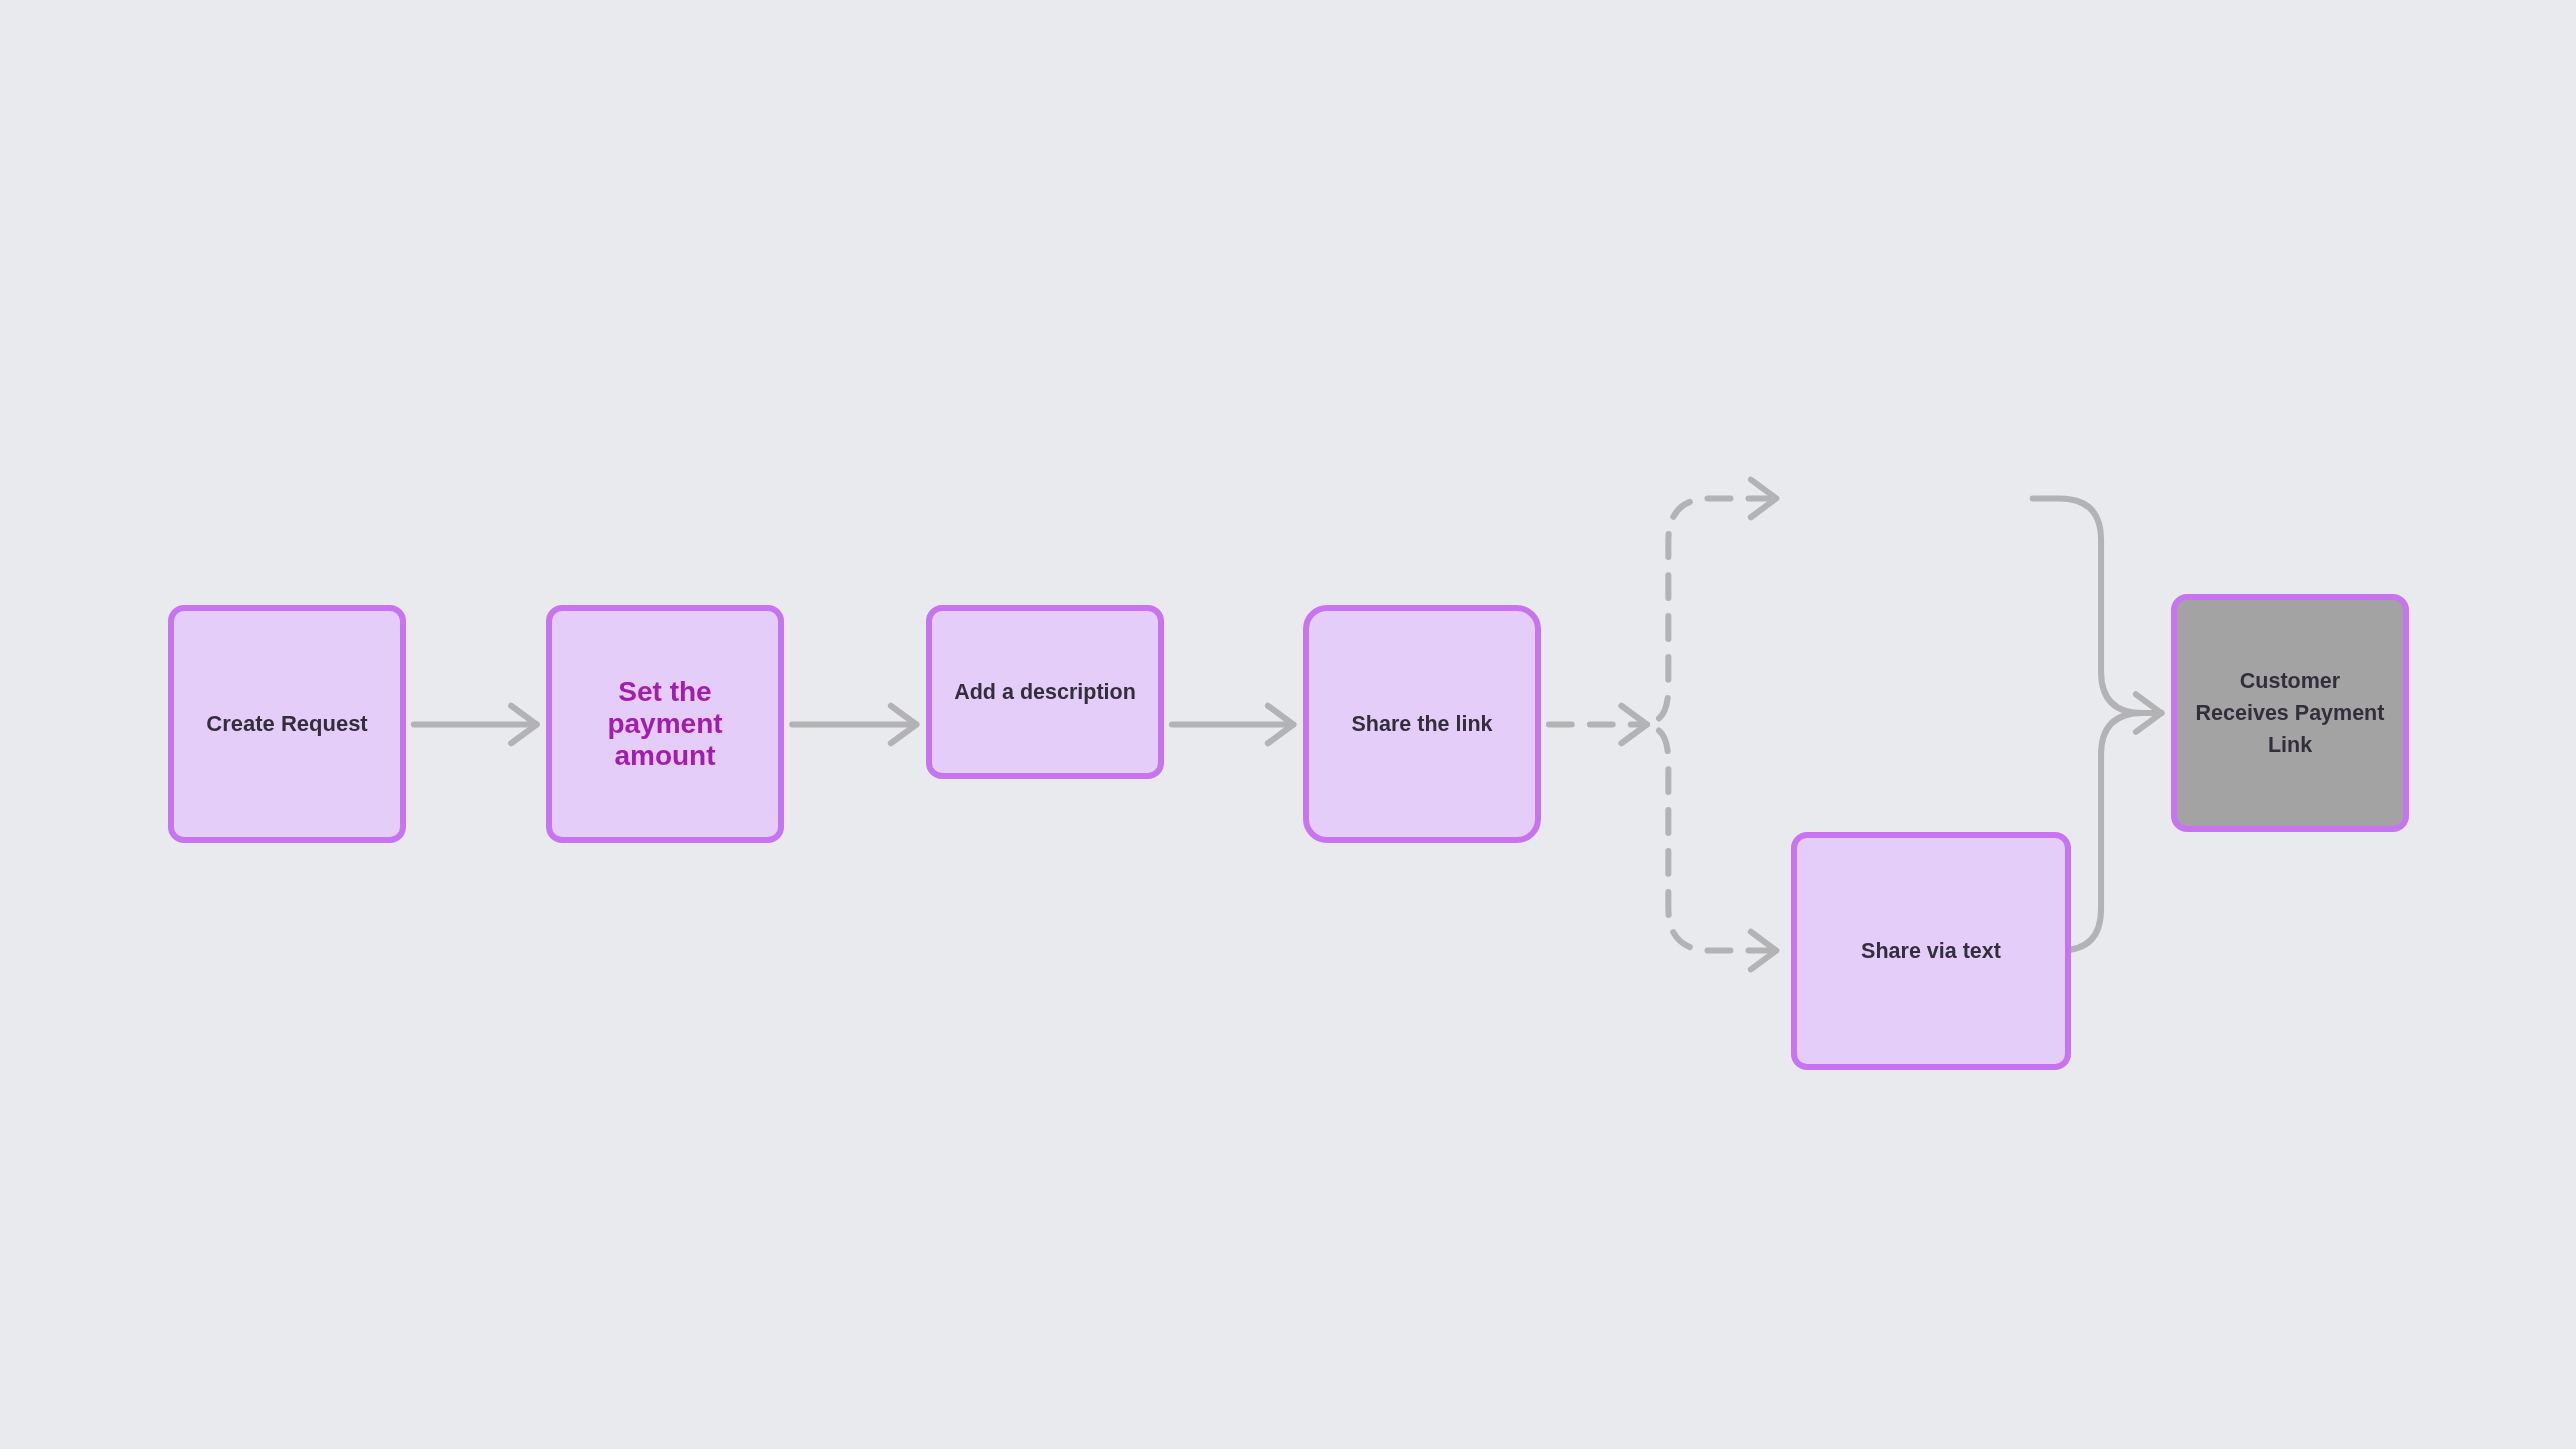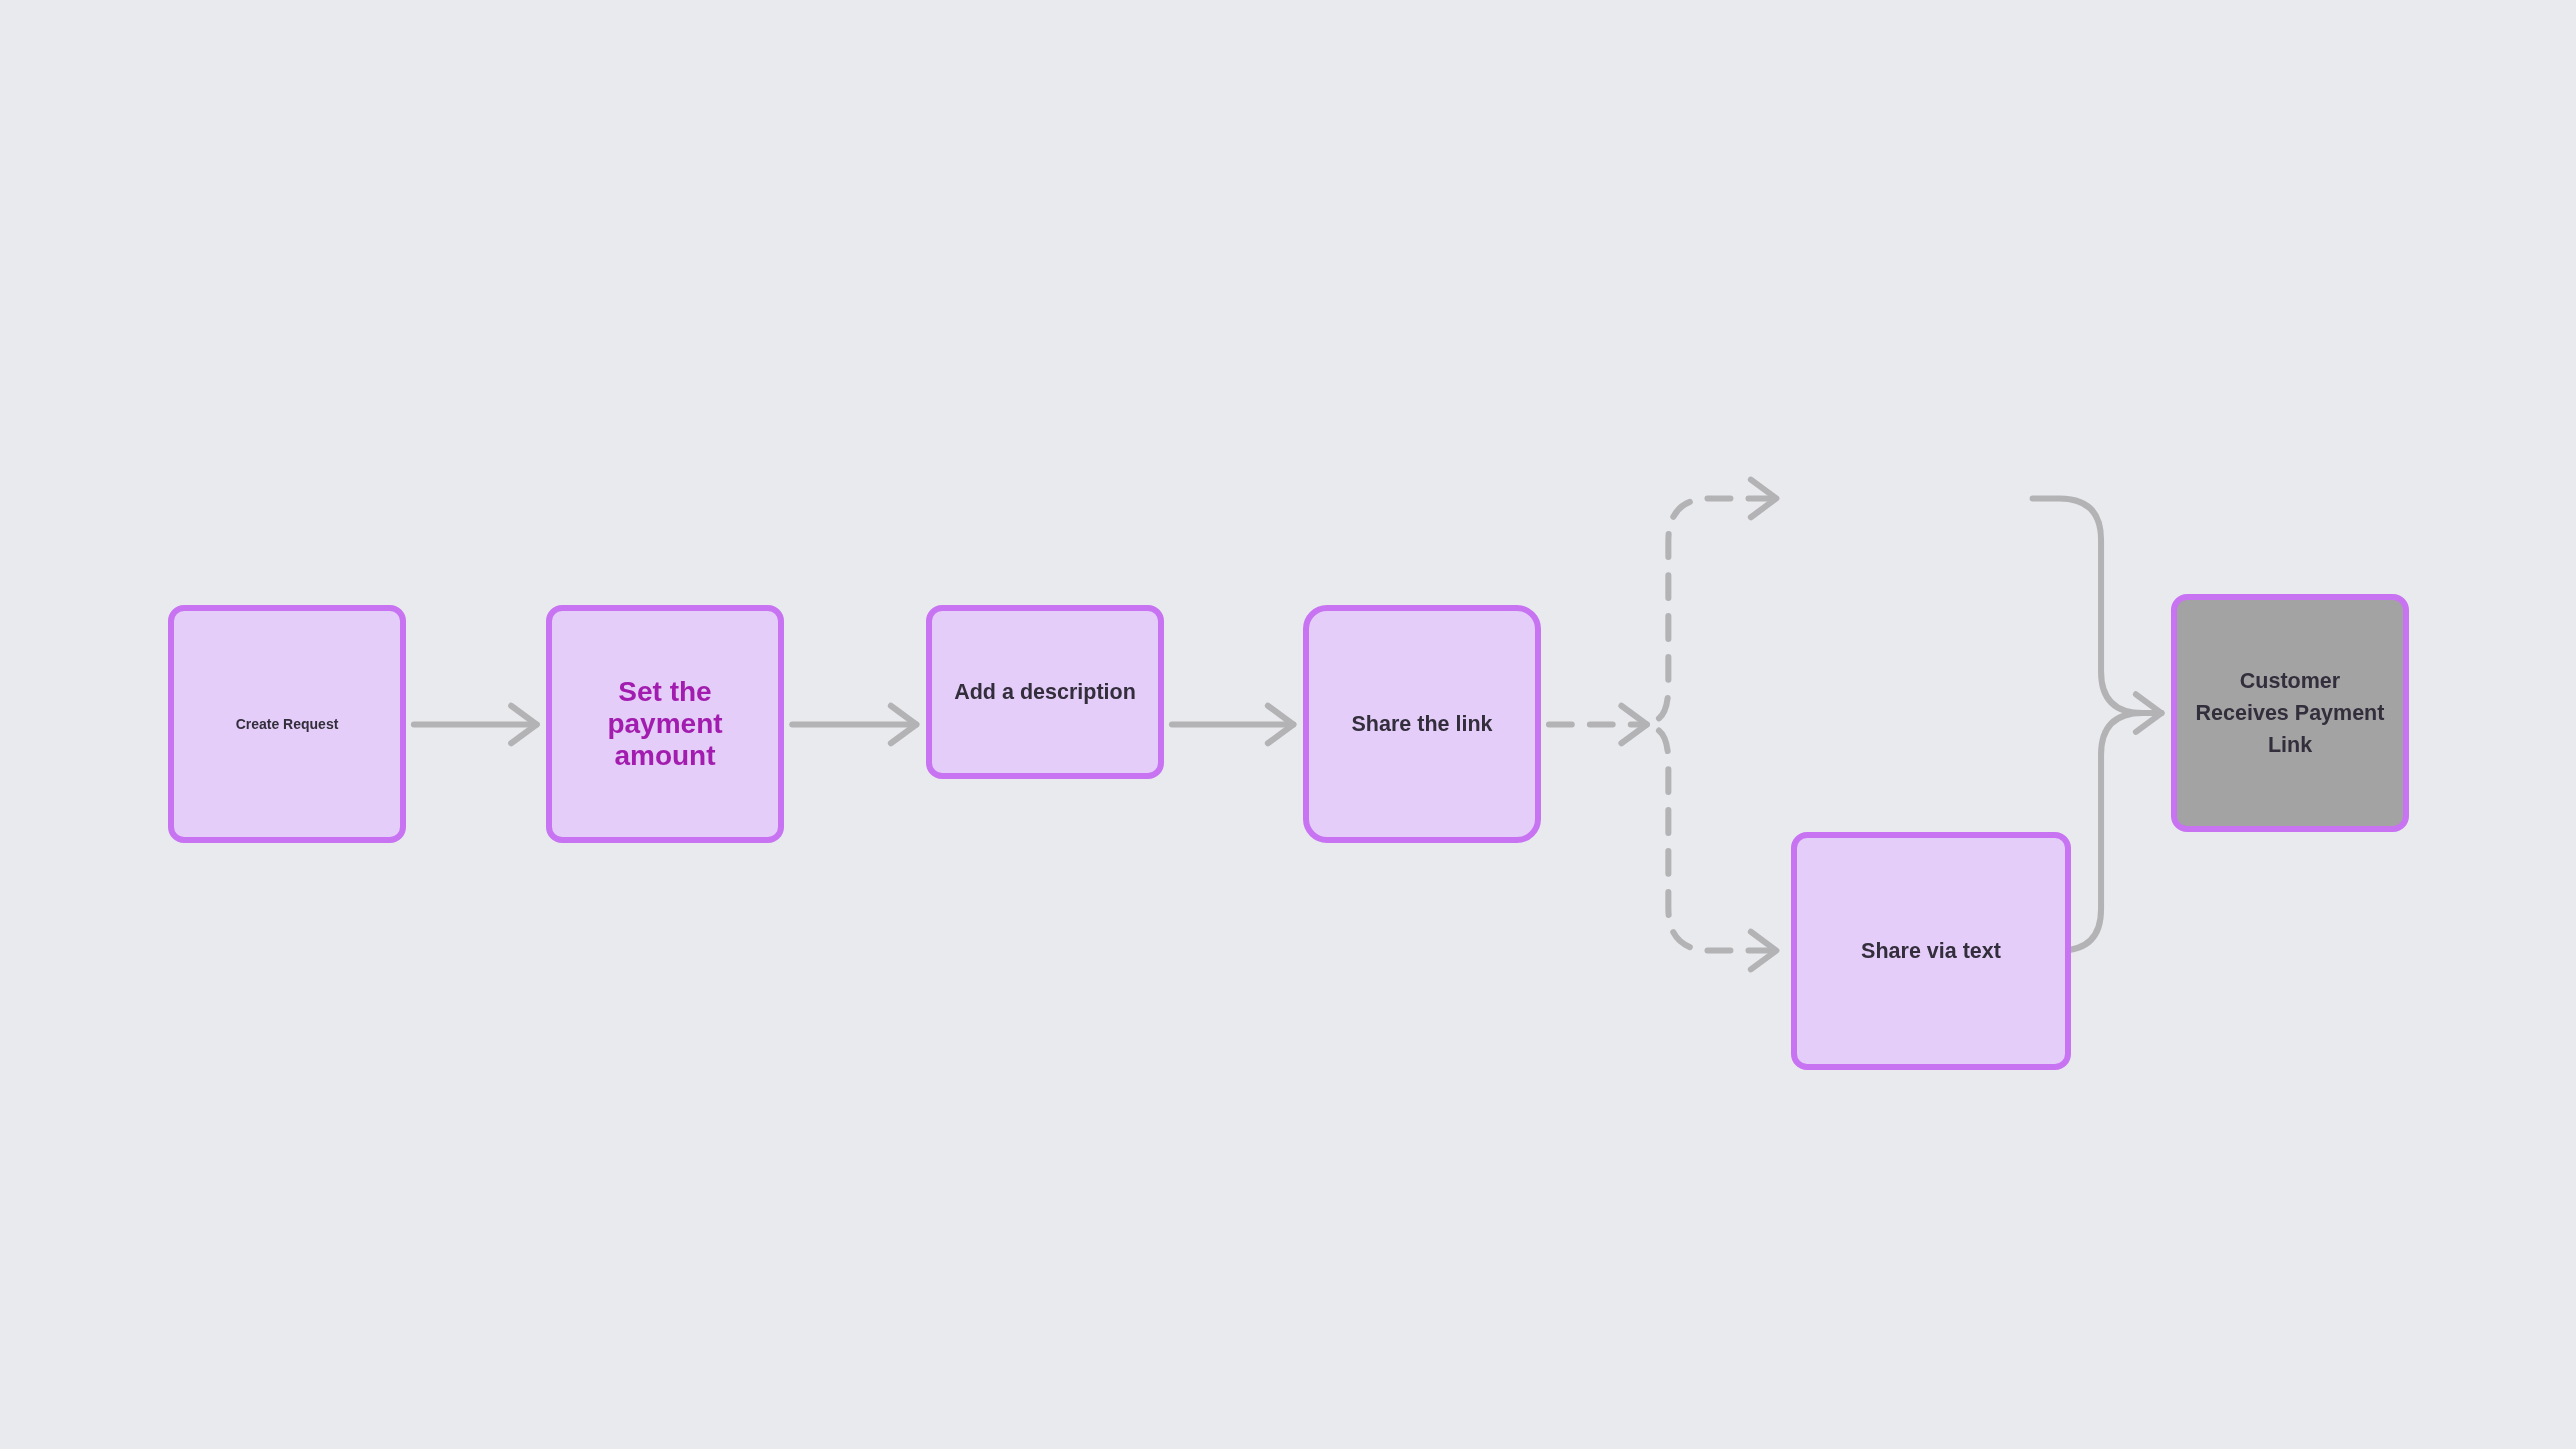--- a/index.html
+++ b/index.html
@@ -65,21 +65,21 @@
         <path d="M 1747 1080 L 1928 1080" fill="none" stroke="#b3b2b4" stroke-width="9" stroke-linecap="round" stroke-linejoin="round" marker-end="url(#arrowhead)"></path>
         <path d="M 2309 1080 L 2455 1080" fill="none" stroke="#b3b2b4" stroke-width="9" stroke-linecap="round" stroke-linejoin="round" stroke-dasharray="34 27" marker-end="url(#arrowhead)"></path>
         <path d="M 2473 1071 Q 2487 1060 2487 1022 L 2487 806 Q 2487 743 2550 743 L 2648 743" fill="none" stroke="#b3b2b4" stroke-width="9" stroke-linecap="round" stroke-linejoin="round" stroke-dasharray="34 27" marker-end="url(#arrowhead)"></path>
         <path d="M 2473 1089 Q 2487 1100 2487 1138 L 2487 1354 Q 2487 1417 2550 1417 L 2648 1417" fill="none" stroke="#b3b2b4" stroke-width="9" stroke-linecap="round" stroke-linejoin="round" stroke-dasharray="34 27" marker-end="url(#arrowhead)"></path>
         <path d="M 3030 743 L 3070 743 Q 3132 743 3132 805 L 3132 1001 Q 3132 1063 3194 1063 L 3222 1063" fill="none" stroke="#b3b2b4" stroke-width="9" stroke-linecap="round" stroke-linejoin="round"></path>
         <path d="M 3030 1417 L 3070 1417 Q 3132 1417 3132 1355 L 3132 1125 Q 3132 1063 3194 1063 L 3222 1063" fill="none" stroke="#b3b2b4" stroke-width="9" stroke-linecap="round" stroke-linejoin="round" marker-end="url(#arrowhead)"></path>
       </g>
   </svg>
   <div id="node-group">
       <div class="node" style="left: 168px; top: 605px; width: 238px; height: 238px; background: rgb(228, 205, 248); border-color: rgb(200, 115, 242); border-width: 6px; border-radius: 16px;">
-        <span class="label" style="color: rgb(51, 46, 59); font-size: 14px; line-height: 32px;">Create Request</span>
+        <span class="label" style="color: rgb(51, 46, 59); font-size: 22px; line-height: 32px;">Create Request</span>
       </div>
       <div class="node" style="left: 546px; top: 605px; width: 238px; height: 238px; background: rgb(228, 205, 248); border-color: rgb(200, 115, 242); border-width: 6px; border-radius: 16px;">
         <span class="label" style="color: #a21caf; font-size: 28px; line-height: 32px;">Set the payment
 amount</span>
       </div>
       <div class="node" style="left: 926px; top: 605px; width: 238px; height: 174px; background: rgb(228, 205, 248); border-color: rgb(200, 115, 242); border-width: 6px; border-radius: 16px; text-align: center;">
         <span class="label" style="color: rgb(51, 46, 59); font-size: 21.5px; line-height: 32px;">Add a description</span>
       </div>
       <div class="node" style="left: 1303px; top: 605px; width: 238px; height: 238px; background: rgb(228, 205, 248); border-color: rgb(200, 115, 242); border-width: 6px; border-radius: 24px;">
         <span class="label" style="color: rgb(51, 46, 59); font-size: 21.5px; line-height: 32px;">Share the link</span>

